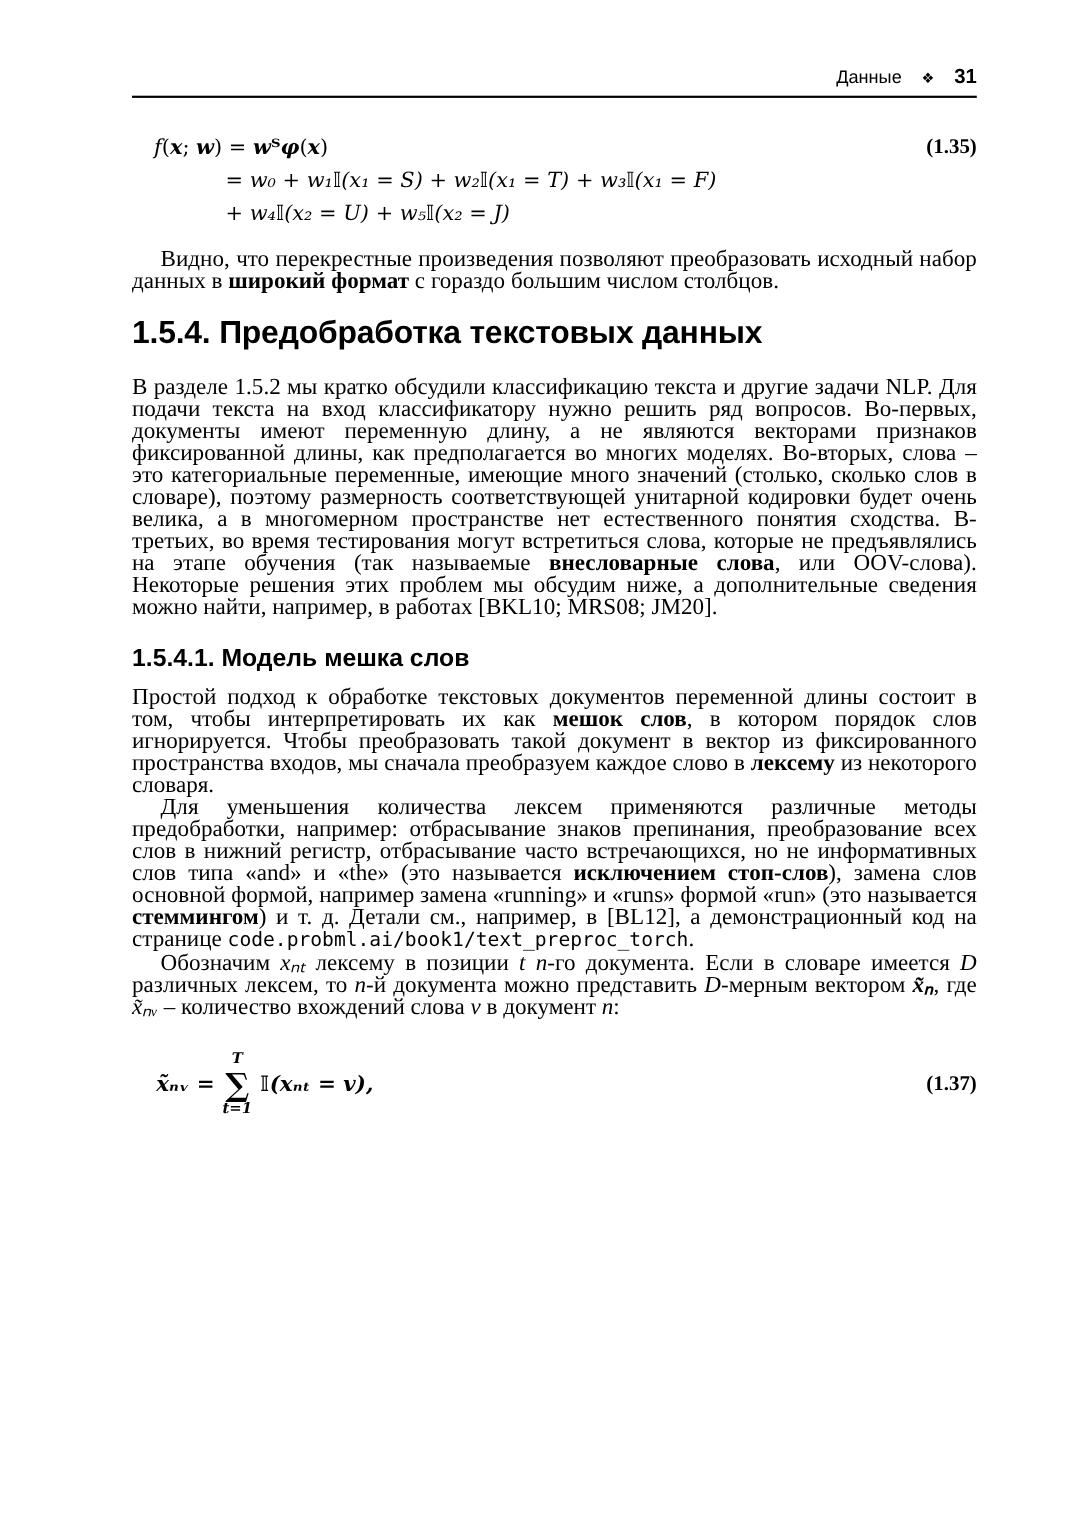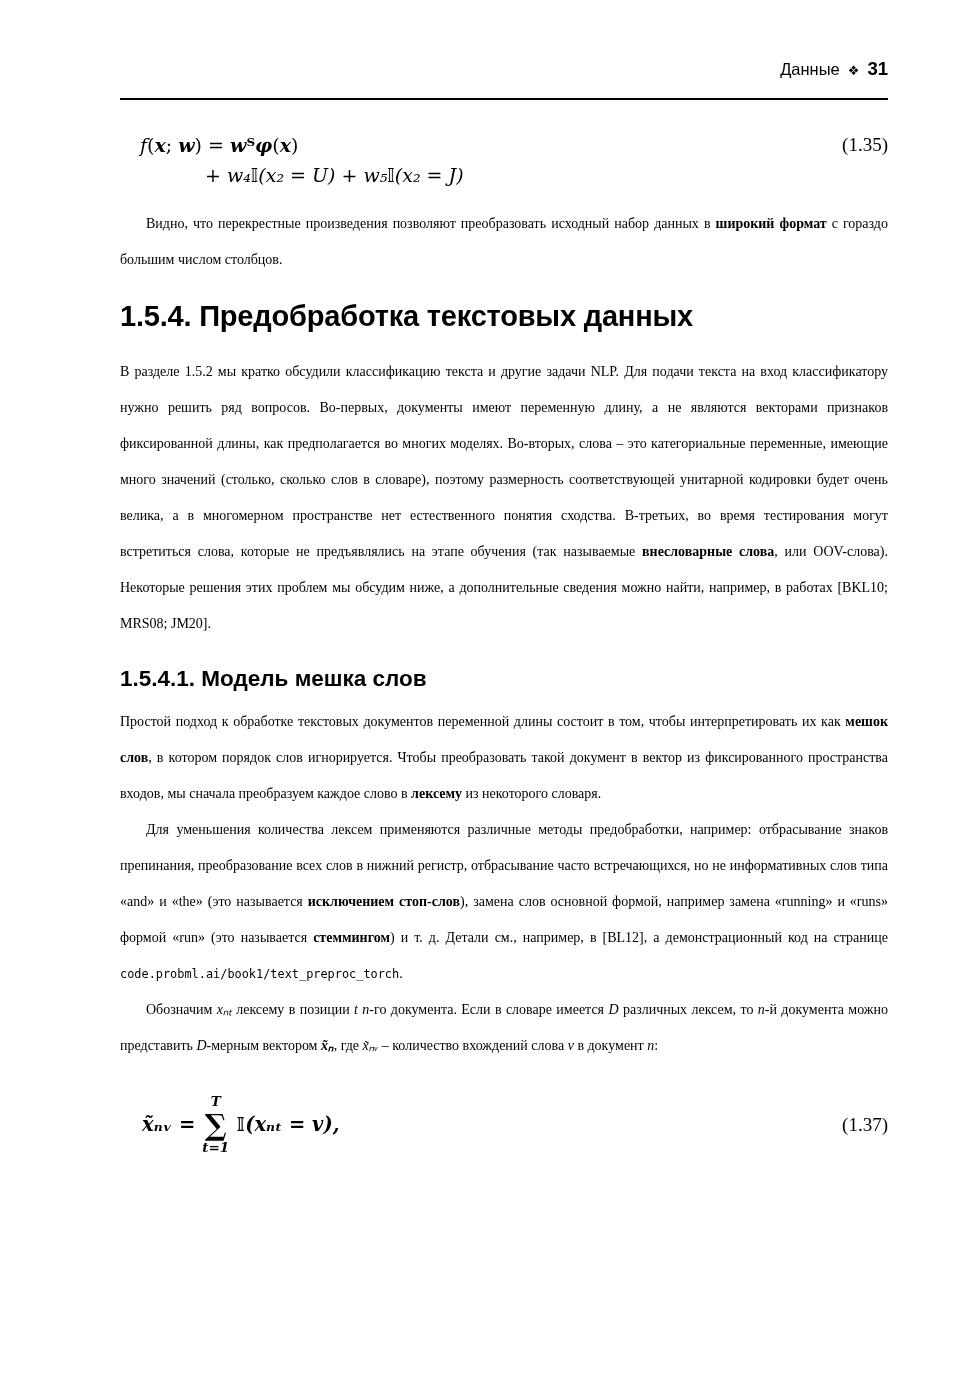--- a/index.html
+++ b/index.html
@@ -8,31 +8,31 @@
     width:974px; height:1388px;
     background:#ffffff; color:#000000;
     font-family:"Liberation Serif", serif;
     position:relative; overflow:hidden;
   }
   .content { padding:58px 86px 0 120px; }
 
   
   .running-head {
     display:flex; justify-content:flex-end; align-items:baseline;
-    gap:8px; font-family:"Liberation Sans", sans-serif;
-    padding-bottom:18px;
+    gap:18px; font-family:"Liberation Sans", sans-serif;
+    padding-bottom:7px;
   }
   .head-label { font-size:16.5px; font-weight:400; }
   .head-orn   { font-size:13px; }
   .head-num   { font-size:18.5px; font-weight:700; }
   .head-rule  { border:none; border-top:2px solid #000; margin-bottom:30px; }
 
   
   .body {
-    font-size:14px; line-height:36px;
+    font-size:21px; line-height:20px;
     text-align:justify; hyphens:auto; -webkit-hyphens:auto;
   }
   .indent { text-indent:26px; }
   .run-r  { }
   .run-b  { font-weight:700; }
   .run-i  { font-style:italic; }
   .run-bi { font-weight:700; font-style:italic; }
   .run-code { font-family:"DejaVu Sans Mono", monospace; font-size:0.85em; }
 
   
@@ -52,21 +52,21 @@
     font-family:"DejaVu Serif","DejaVu Sans", serif;
     font-size:19px; line-height:30px;
     margin:2px 0 16px;
   }
   .eq-row  { display:flex; align-items:center; }
   .eq-main { flex:1 1 auto; }
   .eq-pad1 { padding-left:20px; }
   .eq-pad2 { padding-left:85px; }
   .eq-tag  {
     font-family:"Liberation Serif", serif;
-    font-size:19px; font-weight:400; font-style:normal;
+    font-size:19px; font-weight:700; font-style:normal;
     flex:0 0 auto;
   }
   .math-i  { font-style:italic; }
 
   
   .eq137-row {
     display:flex; justify-content:space-between; align-items:center;
     margin:30px 0 0;
     font-family:"DejaVu Serif","DejaVu Sans", serif;
   }
@@ -96,20 +96,23 @@
       </div>
       <hr class="head-rule">
     </header>
 
     <section class="eq-block">
       <div class="eq-row">
         <div class="eq-main eq-pad1"><span class="run-i">f</span><span class="run-r">(</span><span class="run-bi">x</span><span class="run-r">; </span><span class="run-bi">w</span><span class="run-r">) = </span><span class="run-bi">w</span><span class="run-b">ᵀ</span><span class="run-bi">φ</span><span class="run-r">(</span><span class="run-bi">x</span><span class="run-r">)</span></div>
         <div class="eq-tag">(1.35)</div>
       </div>
       <div class="eq-row">
+        <div class="eq-main eq-pad2 math-i">= w₀ + w₁𝕀(x₁ = S) + w₂𝕀(x₁ = T) + w₃𝕀(x₁ = F)</div>
+      </div>
+      <div class="eq-row">
         <div class="eq-main eq-pad2 math-i">+ w₄𝕀(x₂ = U) + w₅𝕀(x₂ = J)</div>
       </div>
     </section>
 
     <p class="body indent"><span class="run-r">Видно, что перекрестные произведения позволяют преобразовать исходный набор данных в </span><span class="run-b">широкий формат</span><span class="run-r"> с гораздо большим числом столбцов.</span></p>
 
     <h2 class="sec">1.5.4. Предобработка текстовых данных</h2>
 
     <p class="body"><span class="run-r">В разделе 1.5.2 мы кратко обсудили классификацию текста и другие задачи NLP. Для подачи текста на вход классификатору нужно решить ряд вопросов. Во-первых, документы имеют переменную длину, а не являются векторами признаков фиксированной длины, как предполагается во многих моделях. Во-вторых, слова – это категориальные переменные, имеющие много значений (столько, сколько слов в словаре), поэтому размерность соответствующей унитарной кодировки будет очень велика, а в многомерном пространстве нет естественного понятия сходства. В-третьих, во время тестирования могут встретиться слова, которые не предъявлялись на этапе обучения (так называемые </span><span class="run-b">внесловарные слова</span><span class="run-r">, или OOV-слова). Некоторые решения этих проблем мы обсудим ниже, а дополнительные сведения можно найти, например, в работах [BKL10; MRS08; JM20].</span></p>
 

